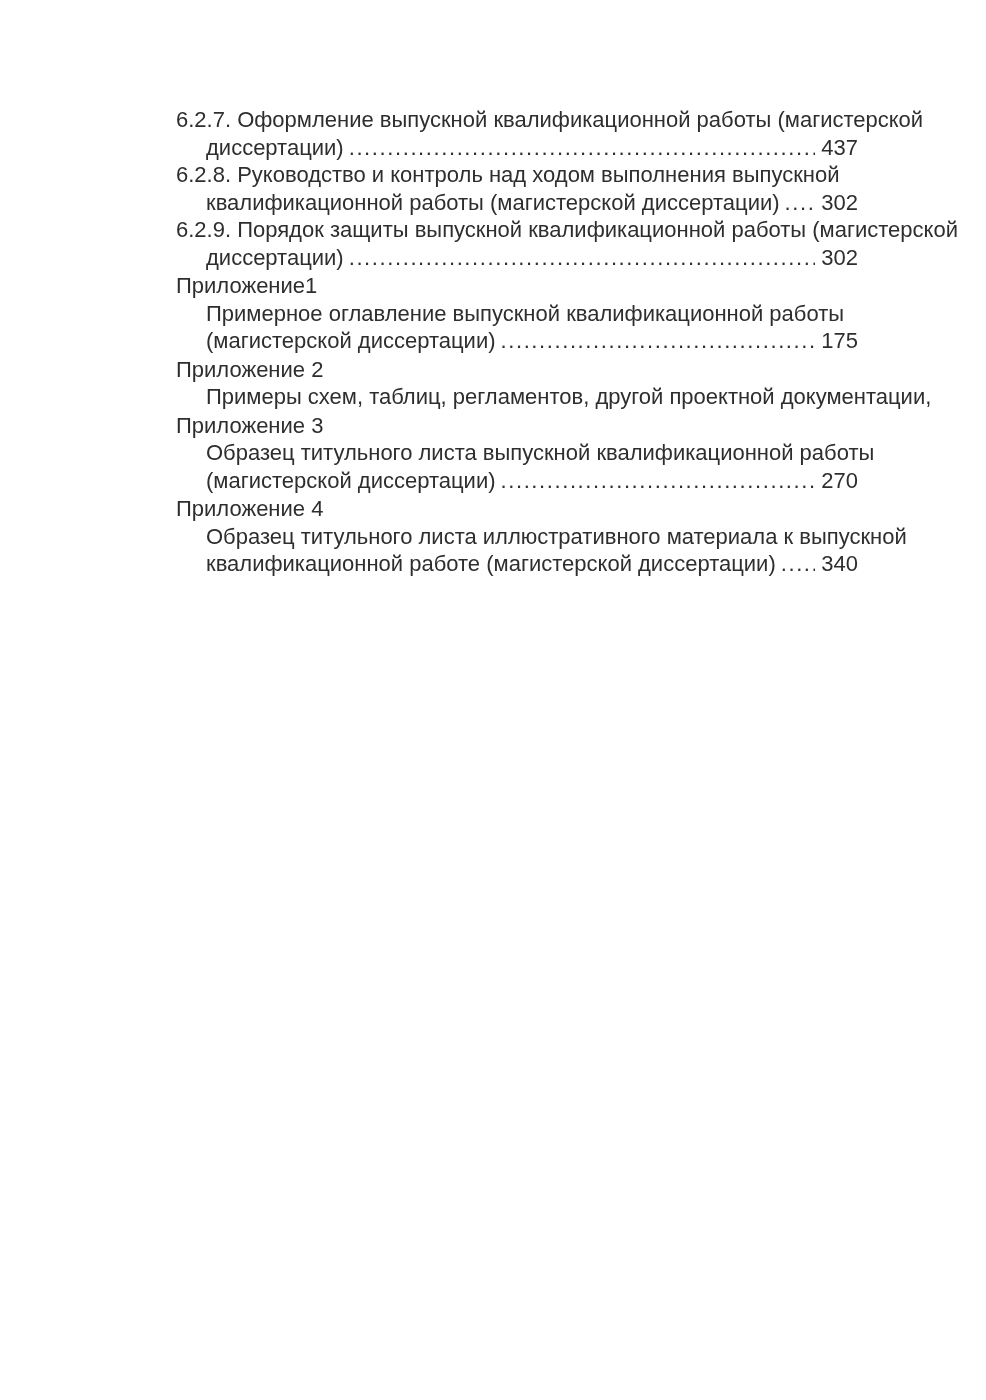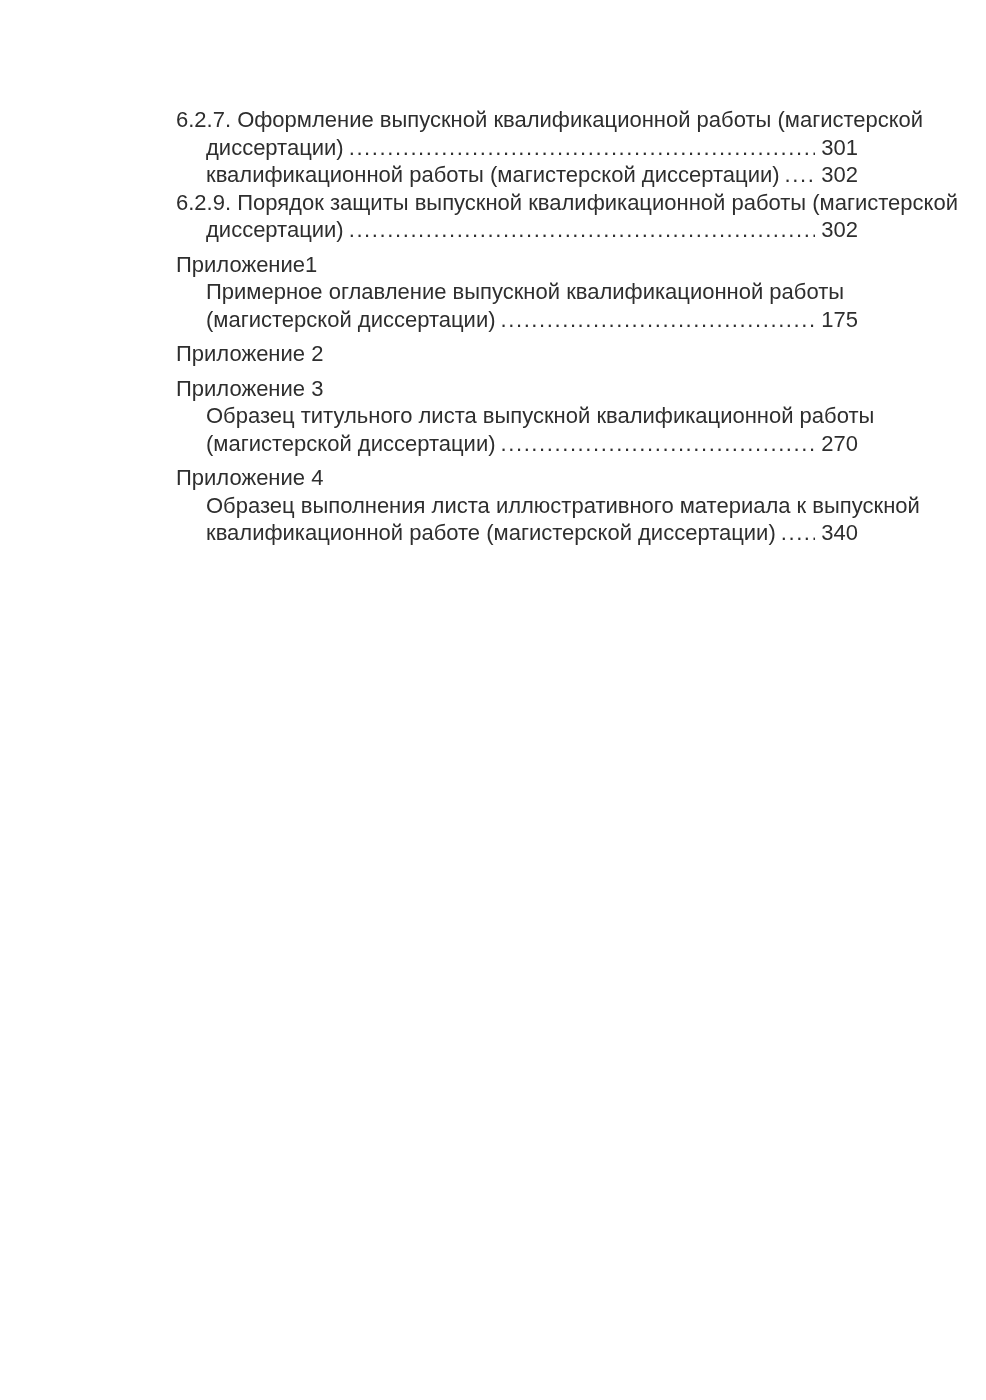--- a/index.html
+++ b/index.html
@@ -36,39 +36,40 @@
     overflow: hidden;
     white-space: nowrap;
     margin: 0 2px 0 5px;
   }
   .dots::after {
     content: "......................................................................................................................................................................";
     letter-spacing: 1.6px;
   }
   .pg { flex: 0 0 auto; padding-left: 4px; }
   .entry { margin: 0; }
-  .appendix { margin-top: 7px; }
+  .appendix { margin-top: 1px; }
   .appendix-first { }
 </style>
 </head>
 <body>
 
 <div class="page">
   <div class="toc">
 
     <div class="entry">
       <div class="line">6.2.7. Оформление выпускной квалификационной работы (магистерской</div>
       <div class="line indent leader">
         <span class="txt">диссертации)</span>
         <span class="dots"></span>
-        <span class="pg">301</span>
+        <span class="pg">437</span>
       </div>
     </div>
 
     <div class="entry">
+      <div class="line">6.2.8. Руководство и контроль над ходом выполнения выпускной</div>
       <div class="line indent leader">
         <span class="txt">квалификационной работы (магистерской диссертации)</span>
         <span class="dots"></span>
         <span class="pg">302</span>
       </div>
     </div>
 
     <div class="entry">
       <div class="line">6.2.9. Порядок защиты выпускной квалификационной работы (магистерской</div>
       <div class="line indent leader">
@@ -83,35 +84,36 @@
       <div class="line indent">Примерное оглавление выпускной квалификационной работы</div>
       <div class="line indent leader">
         <span class="txt">(магистерской диссертации)</span>
         <span class="dots"></span>
         <span class="pg">175</span>
       </div>
     </div>
 
     <div class="entry appendix">
       <div class="line">Приложение 2</div>
+      <div class="line indent">Примеры схем, таблиц, регламентов, другой проектной документации,</div>
     </div>
 
     <div class="entry appendix">
       <div class="line">Приложение 3</div>
       <div class="line indent">Образец титульного листа выпускной квалификационной работы</div>
       <div class="line indent leader">
         <span class="txt">(магистерской диссертации)</span>
         <span class="dots"></span>
         <span class="pg">270</span>
       </div>
     </div>
 
     <div class="entry appendix">
       <div class="line">Приложение 4</div>
-      <div class="line indent">Образец выполнения листа иллюстративного материала к выпускной</div>
+      <div class="line indent">Образец титульного листа иллюстративного материала к выпускной</div>
       <div class="line indent leader">
         <span class="txt">квалификационной работе (магистерской диссертации)</span>
         <span class="dots"></span>
         <span class="pg">340</span>
       </div>
     </div>
 
   </div>
 </div>
 

